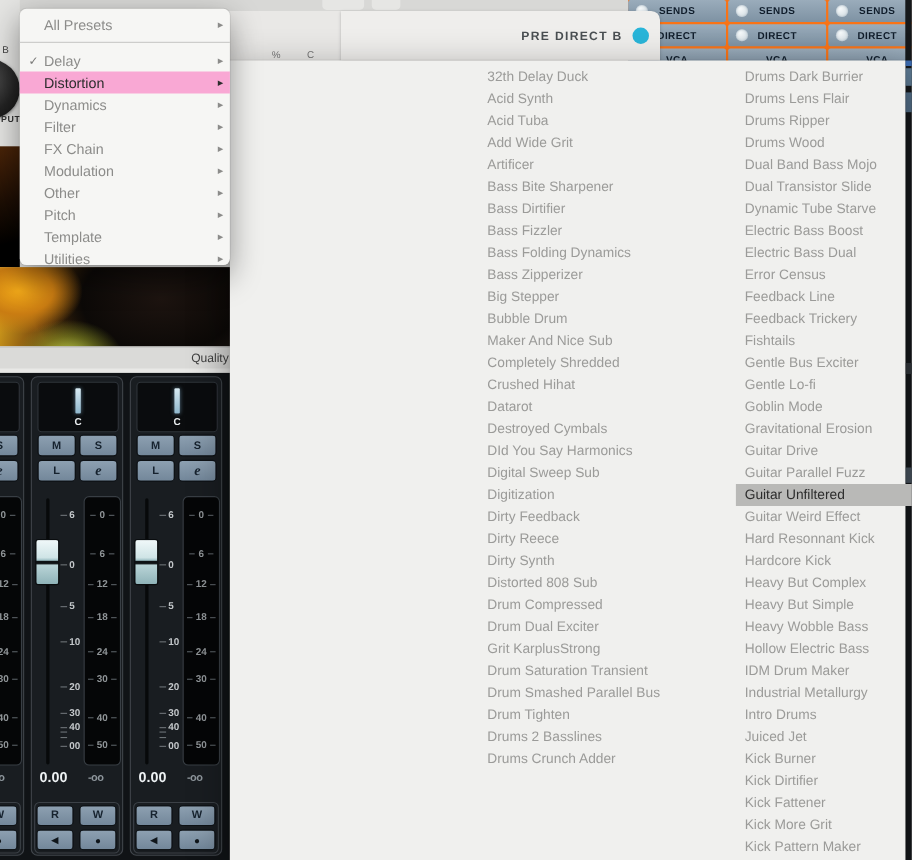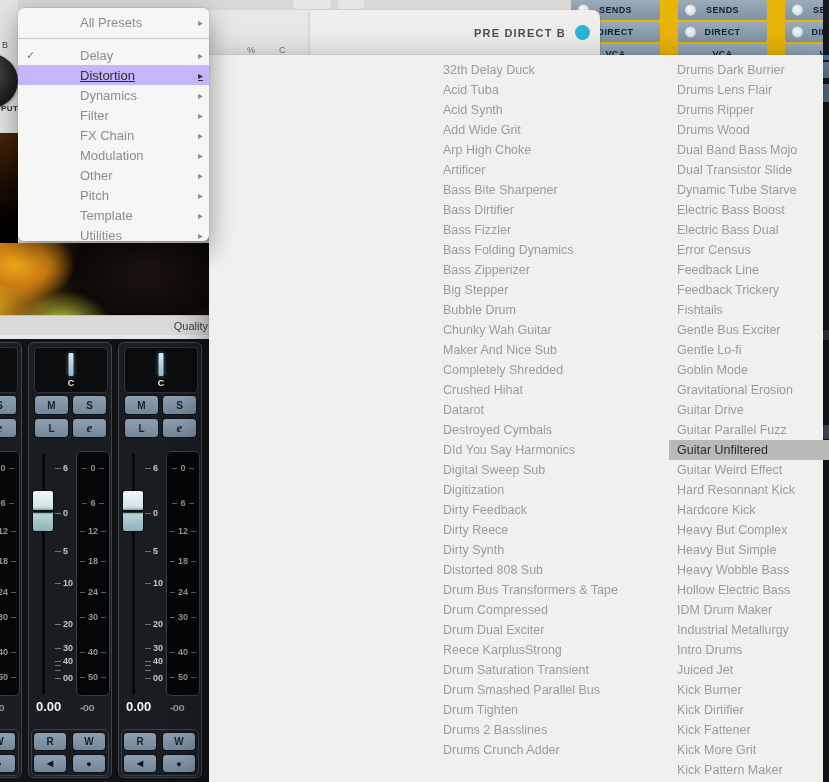--- a/index.html
+++ b/index.html
@@ -16,22 +16,22 @@
   .le-art{position:absolute;left:0;top:133px;width:18px;height:110px;
     background:linear-gradient(165deg,#4a2408 0%,#1d0e04 45%,#000 80%);}
 
   .header-mid{position:absolute;left:18px;top:0;width:553px;height:55px;background:#e9e8e6;}
   .top-strip{position:absolute;left:18px;top:0;width:553px;height:10px;background:#d8d8d6;z-index:1;}
   .tab-frag{position:absolute;top:0;height:9px;background:#e6e6e4;border-radius:0 0 4px 4px;z-index:1;}
   .tf1{left:293px;width:38px;} .tf2{left:338px;width:26px;}
   .kmark{position:absolute;top:45px;font-size:9px;color:#777;z-index:1;}
   .km0{left:247px;} .km1{left:279px;}
 
-  .rack{position:absolute;left:571px;top:0;width:258px;height:60px;background:#eab308;
-    display:flex;gap:18px;z-index:1;overflow:hidden;}
+  .rack{position:absolute;left:571px;top:0;width:258px;height:60px;background:#f97316;
+    display:flex;gap:2px;z-index:1;overflow:hidden;}
   .rack-col{width:89px;flex:none;display:flex;flex-direction:column;gap:2px;}
   .rack-btn{position:relative;height:20px;flex:none;border-radius:2px;
     background:linear-gradient(#9aacbb,#7e92a3);display:flex;align-items:center;justify-content:center;
     font-size:9px;font-weight:bold;color:#101d2b;letter-spacing:.4px;}
   .led{position:absolute;left:7px;top:50%;transform:translateY(-50%);width:11px;height:11px;border-radius:50%;
     background:radial-gradient(circle at 35% 30%,#f7fafb,#ccd7de);box-shadow:inset 0 0 2px #9fb0bd;}
 
   .prefilter{position:absolute;left:310px;top:10px;width:290px;height:45px;background:#efeeec;
     border-radius:0 8px 0 0;box-shadow:0 1px 3px rgba(0,0,0,.25);display:flex;align-items:center;
     justify-content:flex-end;padding-right:10px;gap:9px;box-sizing:border-box;z-index:2;}
@@ -96,23 +96,23 @@
   .rs{position:absolute;left:0;width:6px;}
   .rs1{top:55px;height:5px;background:#3d6db3;} .rs2{top:62px;height:16px;background:#5d7a93;}
   .rs3{top:84px;height:18px;background:#54708a;} .rs4{top:330px;height:10px;background:#33383d;}
   .rs5{top:425px;height:14px;background:#49545f;}
 
   
   .menu{position:absolute;left:18px;top:8px;width:191px;height:233px;background:#f6f6f4;border-radius:6px;
     box-shadow:0 10px 28px rgba(0,0,0,.4),0 0 0 1px rgba(0,0,0,.06);padding-top:4px;box-sizing:border-box;z-index:10;}
   .menu-item{height:20px;display:flex;align-items:center;font-size:13px;color:#8c8c8a;padding:0 6px 0 8px;}
   .menu-item .check{width:14px;font-size:11px;color:#7a7a78;flex:none;}
-  .menu-item .label{flex:none;margin-left:40px;}
+  .menu-item .label{flex:none;}
   .menu-item .arrow{margin-left:auto;font-size:10px;color:#8c8c8a;}
-  .menu-item.hl{background:#c4b5fd;color:#2d2d2d;text-decoration:underline;}
+  .menu-item.hl{background:#f9a8d4;color:#2d2d2d;}
   .menu-item.hl .arrow{color:#2d2d2d;}
   .sep{height:1px;background:#c9c9c7;margin:6px 0;}
 
   .submenu{position:absolute;left:209px;top:55px;width:614px;height:727px;background:#f0f0ee;
     box-shadow:0 12px 36px rgba(0,0,0,.45),0 0 0 1px rgba(0,0,0,.05);z-index:9;}
   .pcol{position:absolute;top:5px;}
   .c1{left:226px;width:210px;} .c2{left:460px;width:166px;}
   .preset{height:20px;line-height:20px;font-size:12.5px;color:#9b9b99;padding-left:8px;white-space:nowrap;}
   .preset.hl{background:#b9b9b7;color:#2c2c2c;}
 </style>
@@ -392,49 +392,46 @@
           <span class="label">Utilities</span>
           <span class="arrow">▸</span>
         </div>
       </div>
   </div>
 
   <div class="submenu">
     <div class="pcol c1">
 
     <div class="preset">32th Delay Duck</div>
+        <div class="preset">Acid Synth</div>
         <div class="preset">Acid Tuba</div>
-        <div class="preset">Acid Synth</div>
         <div class="preset">Add Wide Grit</div>
-        <div class="preset">Arp High Choke</div>
         <div class="preset">Artificer</div>
         <div class="preset">Bass Bite Sharpener</div>
         <div class="preset">Bass Dirtifier</div>
         <div class="preset">Bass Fizzler</div>
         <div class="preset">Bass Folding Dynamics</div>
         <div class="preset">Bass Zipperizer</div>
         <div class="preset">Big Stepper</div>
         <div class="preset">Bubble Drum</div>
-        <div class="preset">Chunky Wah Guitar</div>
         <div class="preset">Maker And Nice Sub</div>
         <div class="preset">Completely Shredded</div>
         <div class="preset">Crushed Hihat</div>
         <div class="preset">Datarot</div>
         <div class="preset">Destroyed Cymbals</div>
         <div class="preset">DId You Say Harmonics</div>
         <div class="preset">Digital Sweep Sub</div>
         <div class="preset">Digitization</div>
         <div class="preset">Dirty Feedback</div>
         <div class="preset">Dirty Reece</div>
         <div class="preset">Dirty Synth</div>
         <div class="preset">Distorted 808 Sub</div>
-        <div class="preset">Drum Bus Transformers &amp; Tape</div>
         <div class="preset">Drum Compressed</div>
         <div class="preset">Drum Dual Exciter</div>
-        <div class="preset">Reece KarplusStrong</div>
+        <div class="preset">Grit KarplusStrong</div>
         <div class="preset">Drum Saturation Transient</div>
         <div class="preset">Drum Smashed Parallel Bus</div>
         <div class="preset">Drum Tighten</div>
         <div class="preset">Drums 2 Basslines</div>
         <div class="preset">Drums Crunch Adder</div>
       </div>
     <div class="pcol c2">
 
     <div class="preset">Drums Dark Burrier</div>
         <div class="preset">Drums Lens Flair</div>

